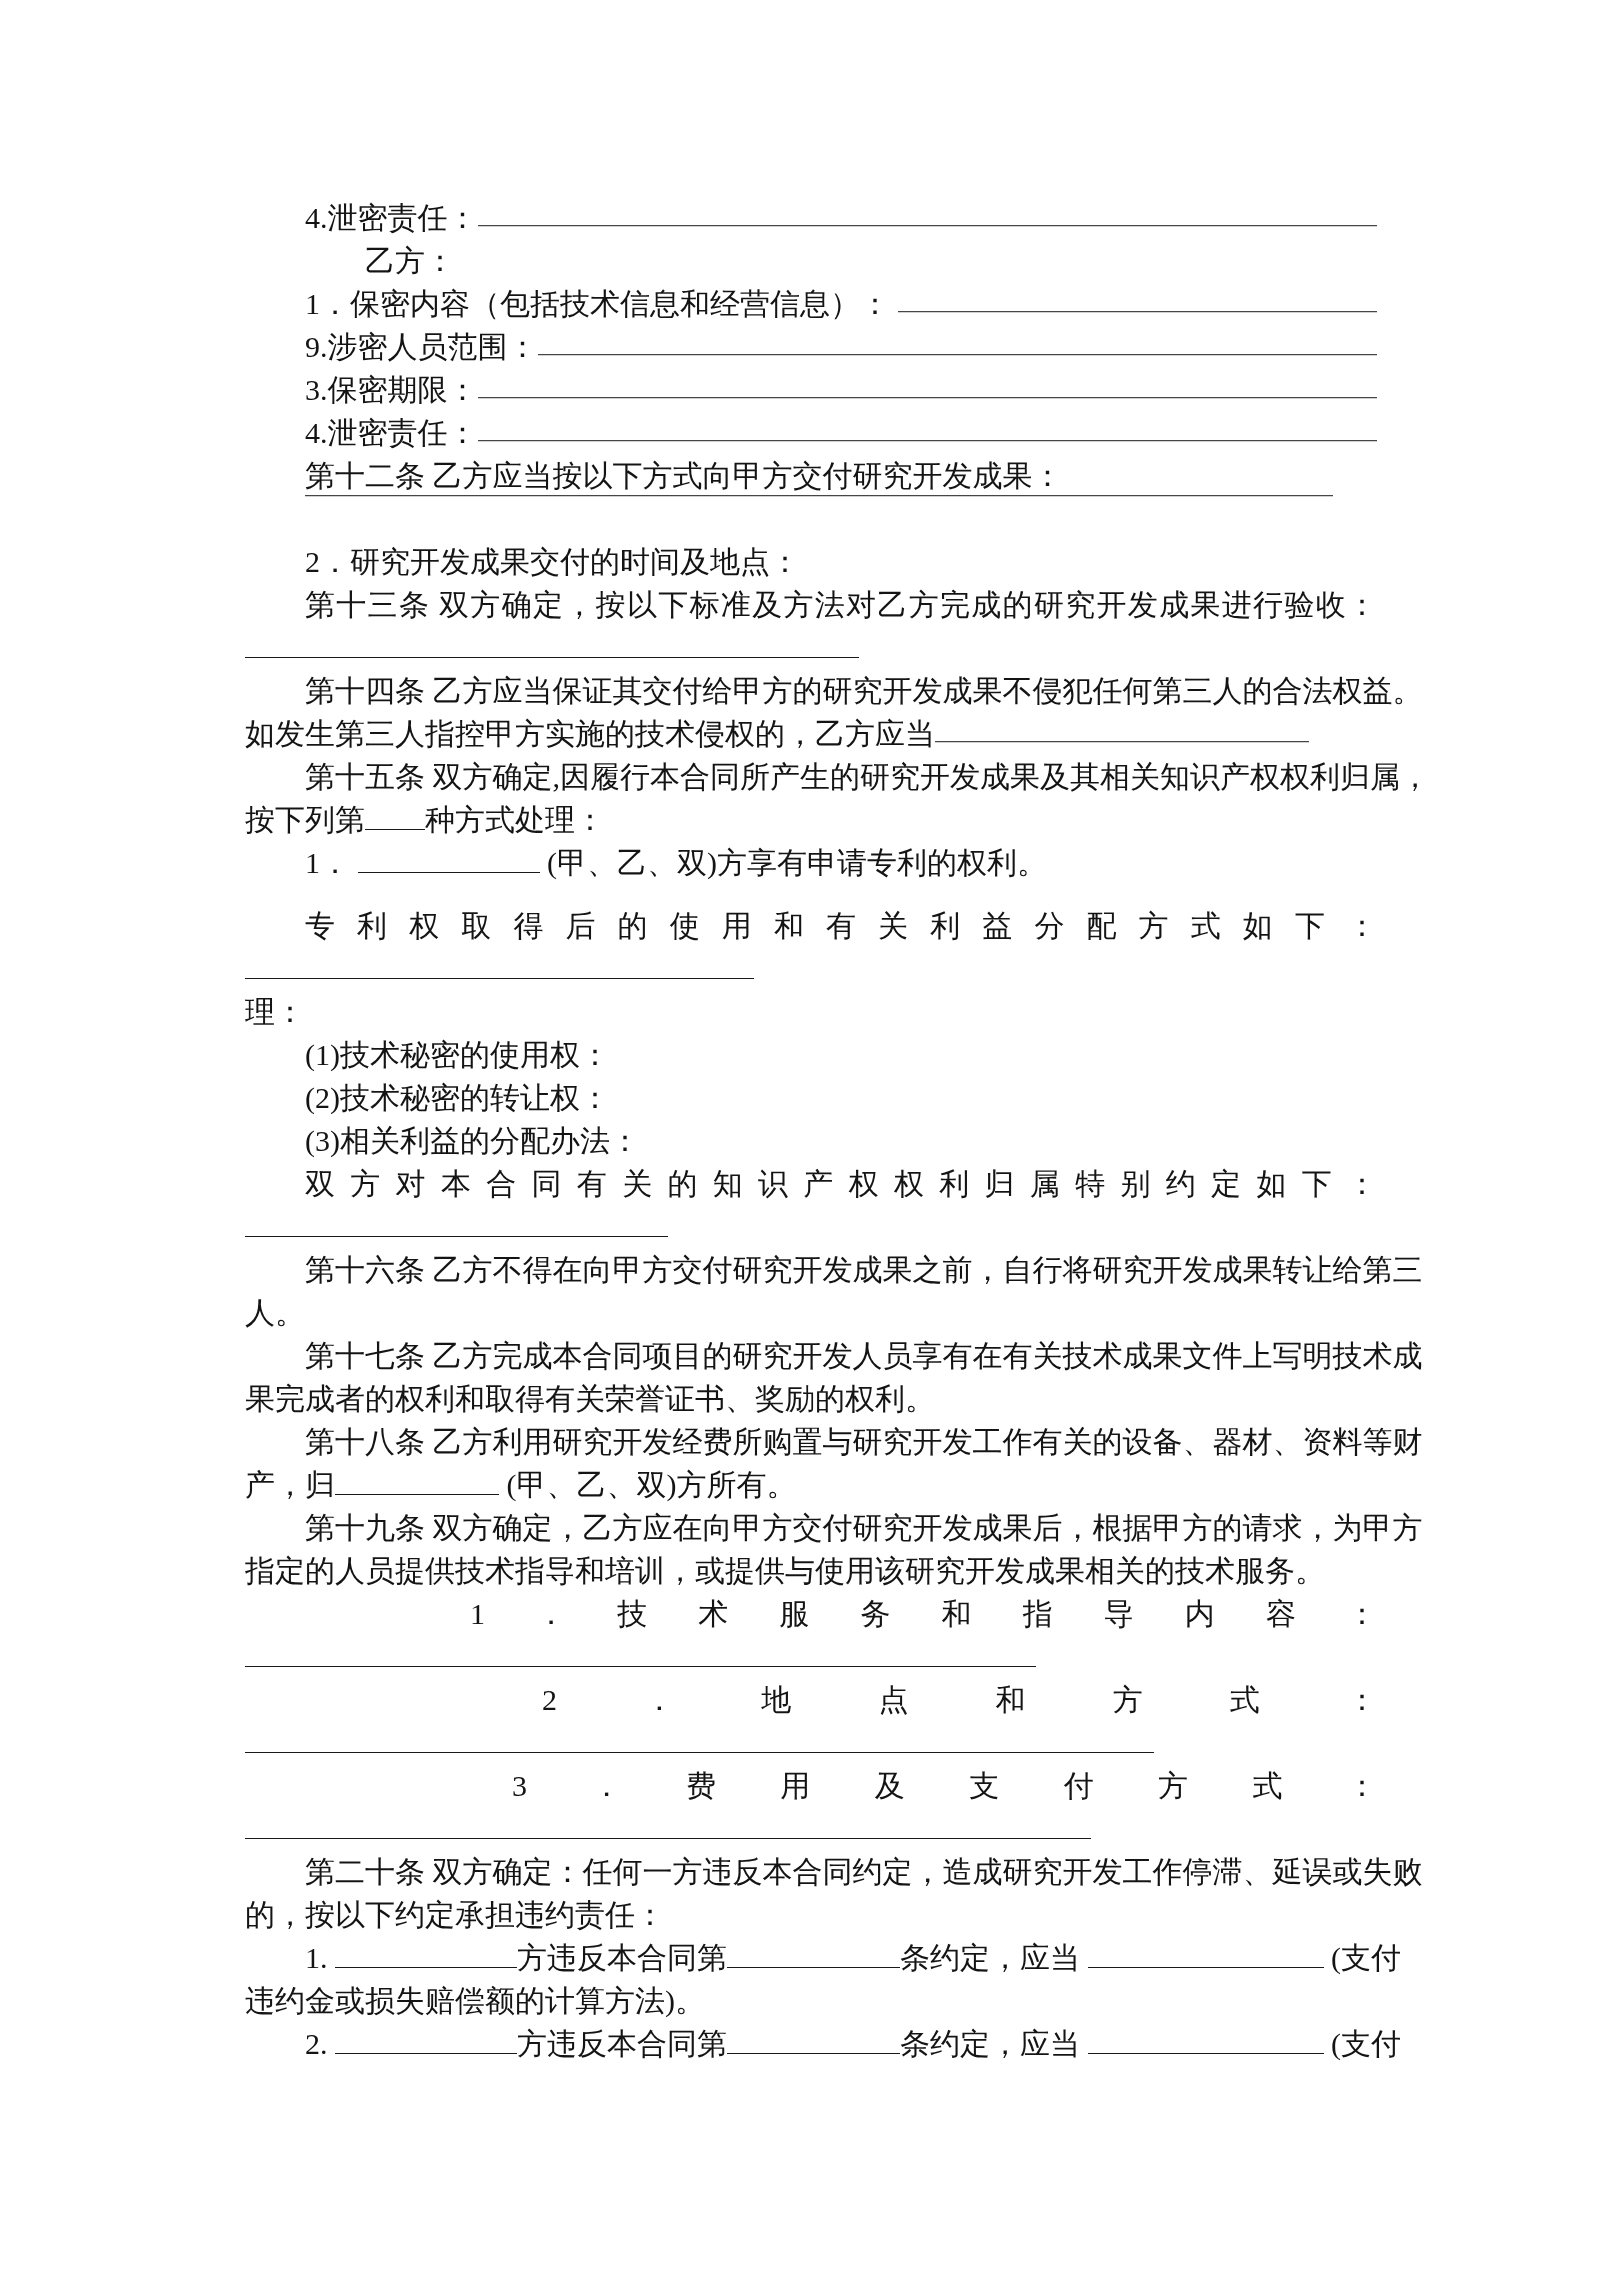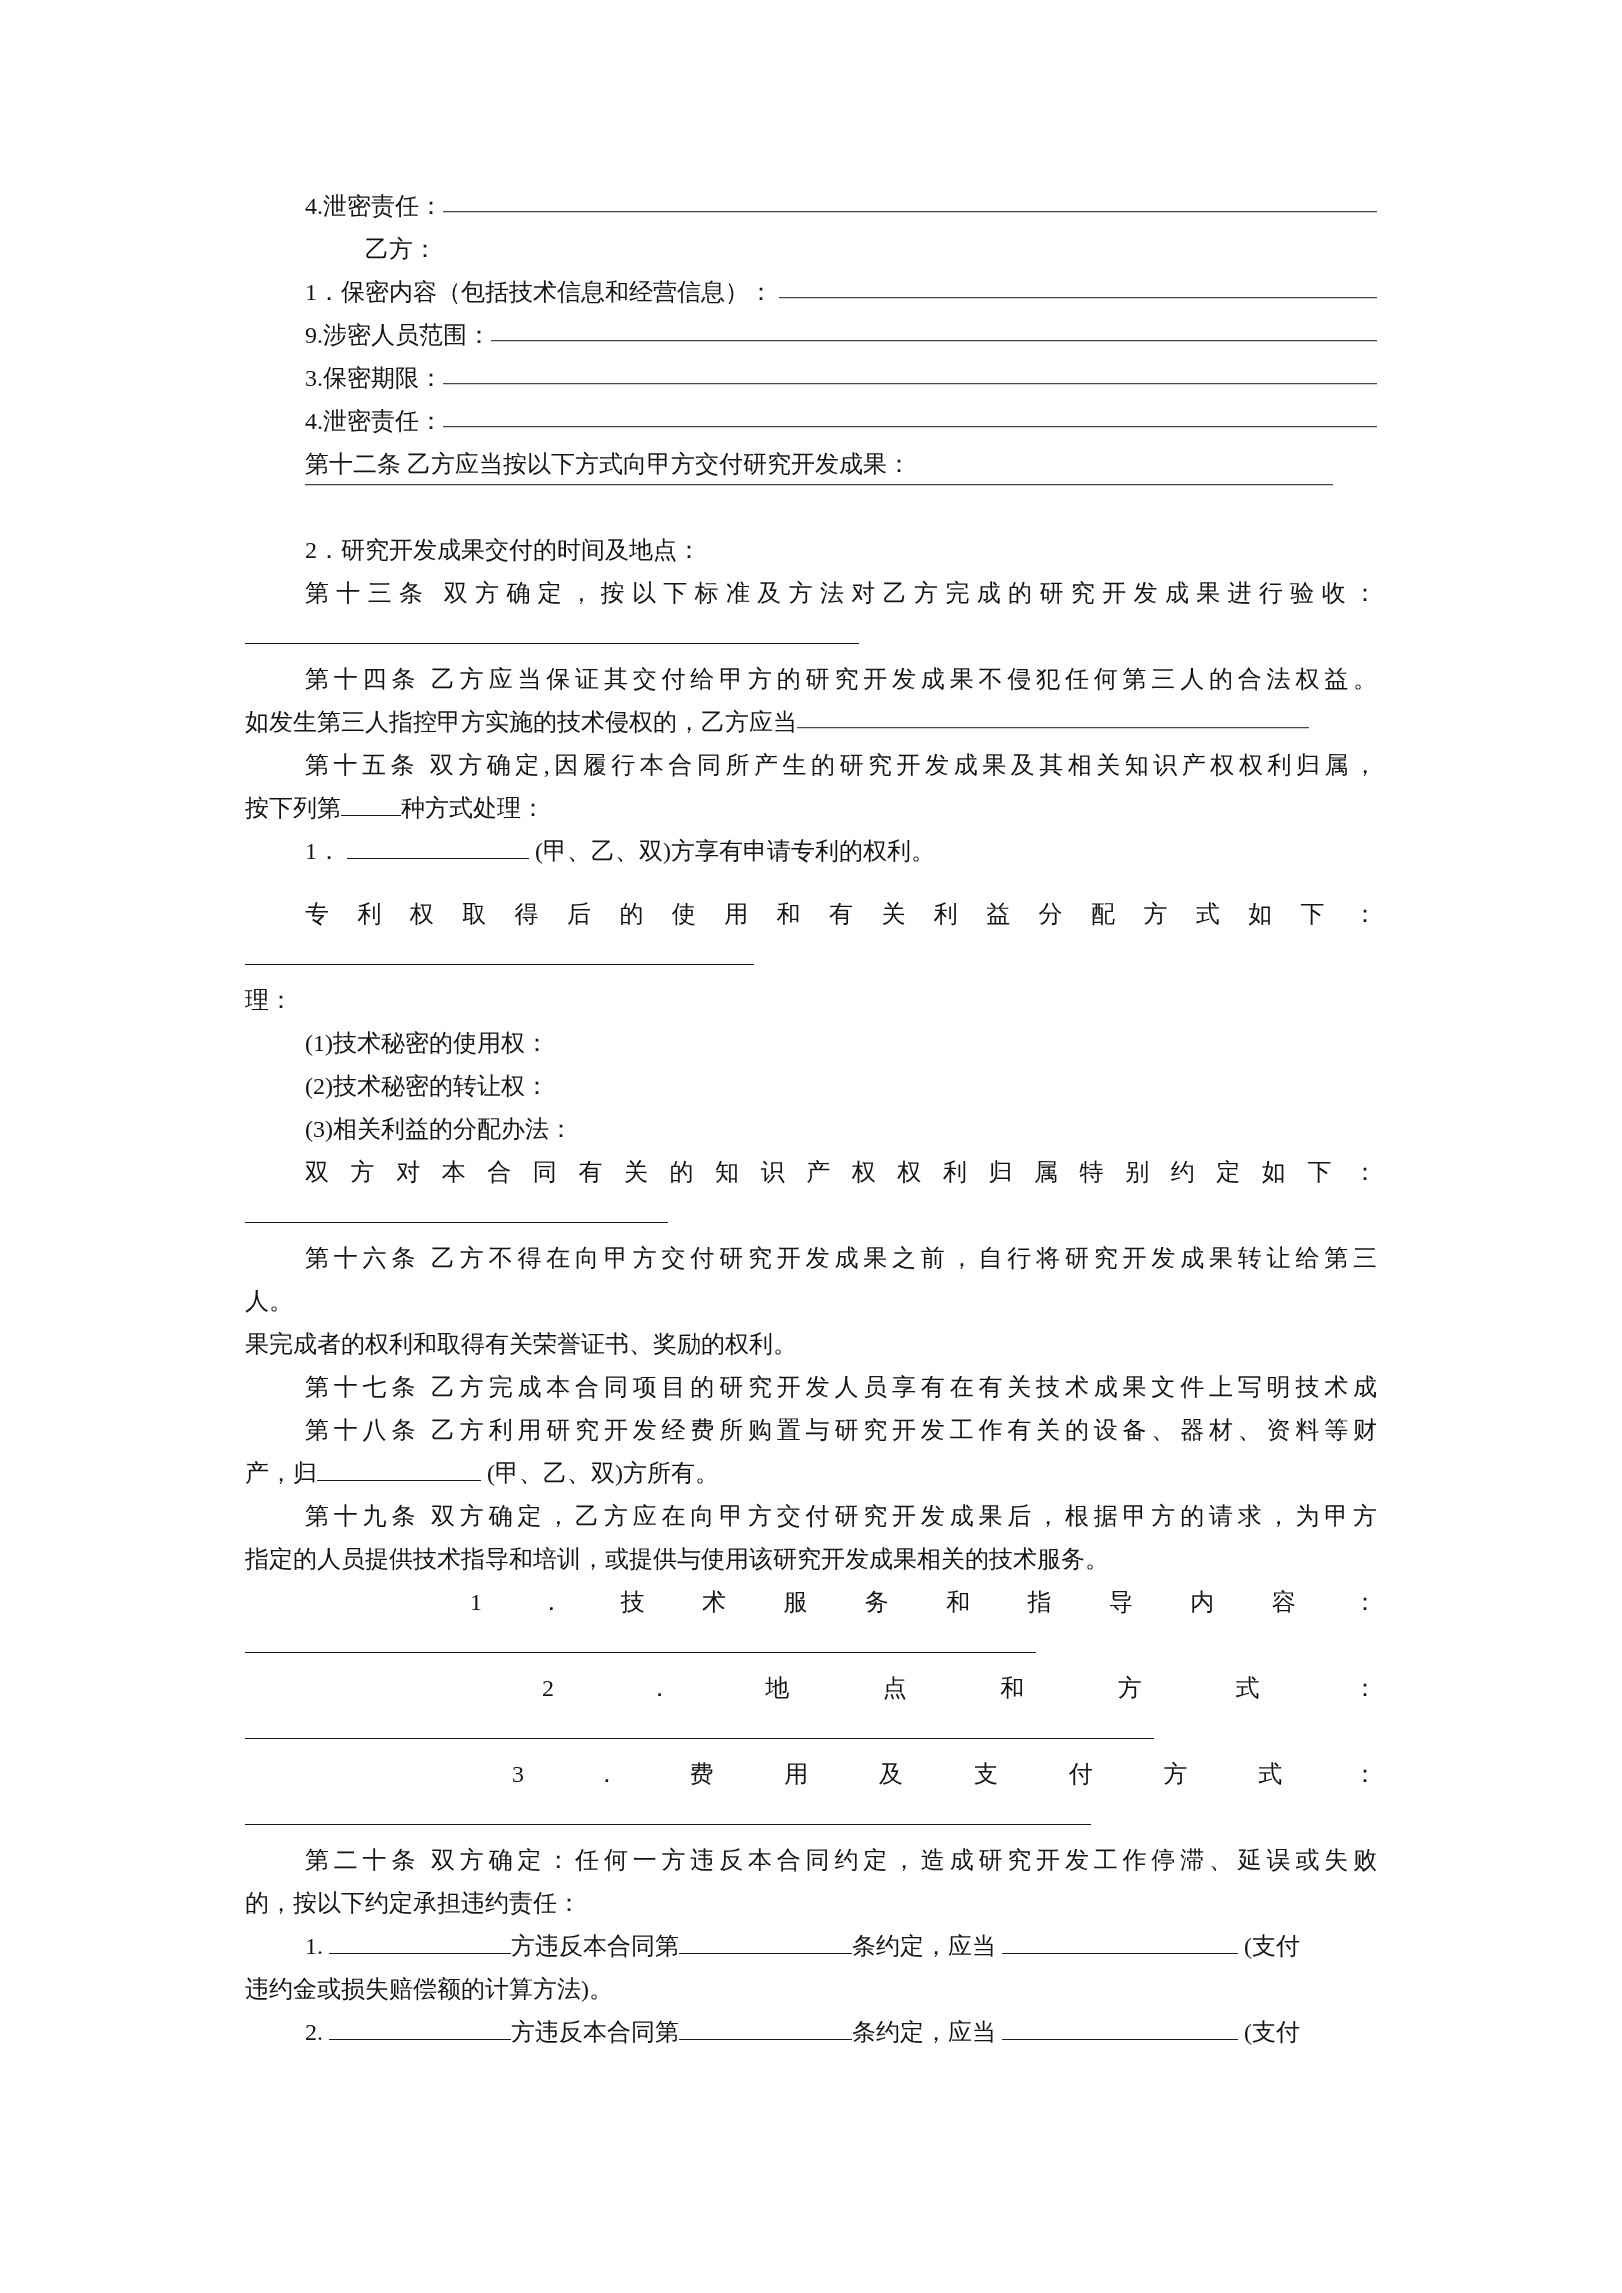--- a/index.html
+++ b/index.html
@@ -1,19 +1,19 @@
 <!DOCTYPE html>
 <html style="font-size:14.5px"><head>
 <meta charset="utf-8">
 <style>
   html,body{margin:0;padding:0;}
   body{background:#e8e8e8;font-family:"Liberation Serif","DejaVu Serif",serif;}
   #page{position:relative;width:1623px;height:2294px;background:#ffffff;margin:0 auto;overflow:hidden;}
-  #doc{position:absolute;left:245px;top:185px;width:1132px;color:#141414;
-       font-size:24px;line-height:43px;}
+  #doc{position:absolute;left:245px;top:196px;width:1132px;color:#141414;
+       font-size:30px;line-height:43px;}
   .line{height:43px;line-height:43px;white-space:pre;}
   .line.spread{text-align:justify;text-align-last:justify;white-space:normal;}
   .line.flexline{display:flex;align-items:baseline;}
   .run{flex:0 0 auto;white-space:pre;}
   .blank{display:inline-block;height:0.92em;border-bottom:1.8px solid #1a1a1a;}
   .fillblank{flex:1 1 auto;border-bottom:1.8px solid #1a1a1a;height:0;transform:translateY(-1.8px);}
 </style>
 </head>
 <body>
 
@@ -38,22 +38,22 @@
       <div class="line spread" style="padding-left: 60px; margin-top: 20px;"><span class="run">专利权取得后的使用和有关利益分配方式如下：</span></div>
       <div class="line"><span class="blank" style="width: 509px; border-bottom-color: rgb(26, 26, 26);"></span></div>
       <div class="line"><span class="run">理：</span></div>
       <div class="line" style="padding-left: 60px;"><span class="run">(1)技术秘密的使用权：</span></div>
       <div class="line" style="padding-left: 60px;"><span class="run">(2)技术秘密的转让权：</span></div>
       <div class="line" style="padding-left: 60px;"><span class="run">(3)相关利益的分配办法：</span></div>
       <div class="line spread" style="padding-left: 60px;"><span class="run">双方对本合同有关的知识产权权利归属特别约定如下：</span></div>
       <div class="line"><span class="blank" style="width: 423px; border-bottom-color: rgb(26, 26, 26);"></span></div>
       <div class="line spread" style="padding-left: 60px;"><span class="run">第十六条 乙方不得在向甲方交付研究开发成果之前，自行将研究开发成果转让给第三</span></div>
       <div class="line"><span class="run">人。</span></div>
+      <div class="line spread" style="padding-left: 60px;"><span class="run">第十七条 乙方完成本合同项目的研究开发人员享有在有关技术成果文件上写明技术成</span></div>
       <div class="line"><span class="run">果完成者的权利和取得有关荣誉证书、奖励的权利。</span></div>
-      <div class="line spread" style="padding-left: 60px;"><span class="run">第十七条 乙方完成本合同项目的研究开发人员享有在有关技术成果文件上写明技术成</span></div>
       <div class="line spread" style="padding-left: 60px;"><span class="run">第十八条 乙方利用研究开发经费所购置与研究开发工作有关的设备、器材、资料等财</span></div>
       <div class="line"><span class="run">产，归</span><span class="blank" style="width: 164px; border-bottom-color: rgb(26, 26, 26);"></span><span class="run"> (甲、乙、双)方所有。</span></div>
       <div class="line spread" style="padding-left: 60px;"><span class="run">第十九条 双方确定，乙方应在向甲方交付研究开发成果后，根据甲方的请求，为甲方</span></div>
       <div class="line"><span class="run">指定的人员提供技术指导和培训，或提供与使用该研究开发成果相关的技术服务。</span></div>
       <div class="line spread" style="padding-left: 225px;"><span class="run">1．技术服务和指导内容：</span></div>
       <div class="line"><span class="blank" style="width: 791px; border-bottom-color: rgb(26, 26, 26);"></span></div>
       <div class="line spread" style="padding-left: 297px;"><span class="run">2．地点和方式：</span></div>
       <div class="line"><span class="blank" style="width: 909px; border-bottom-color: rgb(26, 26, 26);"></span></div>
       <div class="line spread" style="padding-left: 267px;"><span class="run">3．费用及支付方式：</span></div>
       <div class="line"><span class="blank" style="width: 846px; border-bottom-color: rgb(26, 26, 26);"></span></div>

